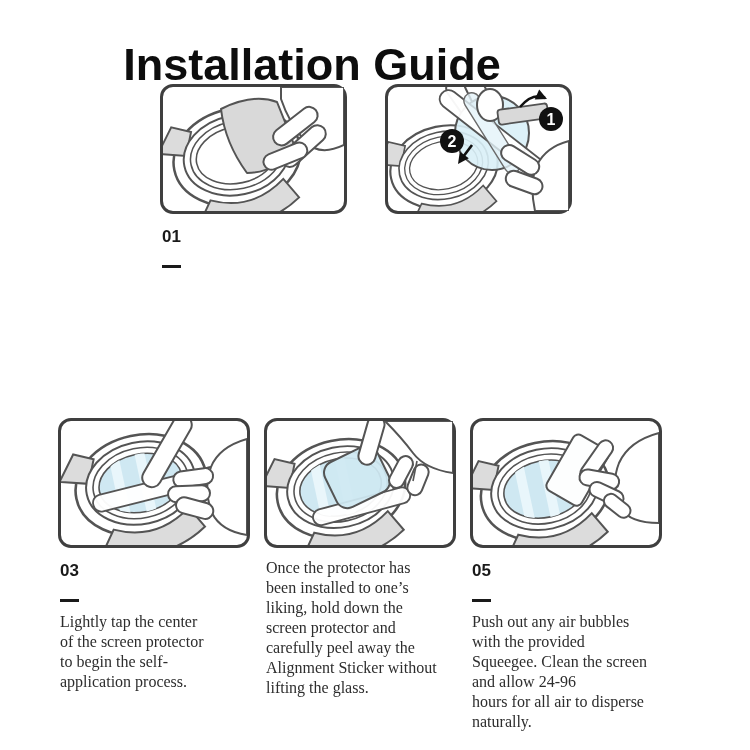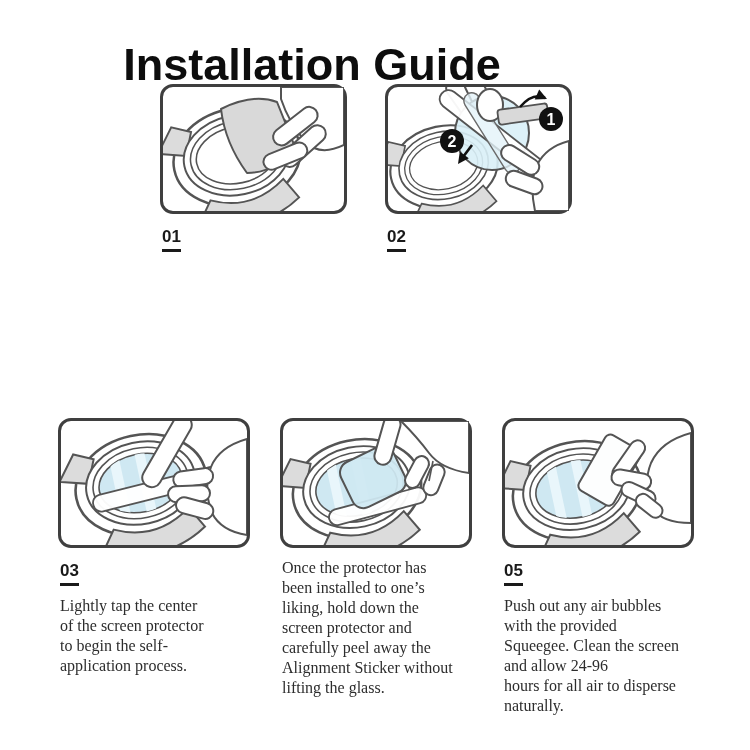--- a/index.html
+++ b/index.html
@@ -3,32 +3,32 @@
 <meta charset="utf-8">
 <style>
   html,body{margin:0;padding:0;background:#ffffff;}
   body{width:750px;height:750px;position:relative;font-family:"Liberation Sans",sans-serif;overflow:hidden;}
 
   .title{position:absolute;top:10px;left:0;width:624px;text-align:center;
          font-size:45px;font-weight:700;color:#0d0d0d;line-height:1.1;}
 
   .row{position:absolute;display:flex;}
   .row-top{left:160px;top:84px;gap:38px;}
-  .row-bottom{left:58px;top:418px;gap:30px;}
+  .row-bottom{left:58px;top:418px;gap:14px;}
   .col{display:block;}
   .row-top .col{width:187px;}
   .row-bottom .col{width:192px;}
 
   .panel{border:3px solid #3f3f3f;border-radius:13px;background:#fff;}
   .row-top .panel{width:181px;height:124px;}
   .row-bottom .panel{width:186px;height:124px;}
   .panel svg{display:block;}
 
   .num{margin:13px 0 0 2px;font-size:17px;font-weight:700;color:#1a1a1a;}
-  .num span{display:inline-block;border-bottom:3px solid #1a1a1a;padding-bottom:2px;}
+  .num span{display:inline-block;border-bottom:3px solid #1a1a1a;padding-bottom:18px;}
 
   .desc{margin:10px 0 0 2px;font-size:16px;line-height:20px;color:#2d2d2d;
         white-space:pre-line;width:212px;}
   .row-bottom .desc{width:206px;font-family:Liberation Serif, serif;}
 
   .hand{fill:#ffffff;stroke:#545454;stroke-width:2;stroke-linejoin:round;}
   .finger{fill:#ffffff;stroke:#545454;stroke-width:2;}
   .cloth{fill:#d9d9d9;stroke:#545454;stroke-width:2;stroke-linejoin:round;}
   .badge-num{fill:#ffffff;font-family:"Liberation Sans",sans-serif;font-size:16px;font-weight:700;text-anchor:middle;}
 </style>
@@ -118,21 +118,20 @@
         <path d="M 132,20 Q 145,5 157,11" fill="none" stroke="#111111" stroke-width="2.6"></path>
         <use href="#arrow-head" transform="translate(159,12) rotate(-156)"></use>
         <circle cx="163" cy="32" r="12" fill="#111111"></circle>
         <text class="badge-num" x="163" y="37.5">1</text>
         <line x1="84" y1="58" x2="72" y2="74" stroke="#111111" stroke-width="2.6"></line>
         <use href="#arrow-head" transform="translate(70,77) rotate(-55)"></use>
         <circle cx="64" cy="54" r="12" fill="#111111"></circle>
         <text class="badge-num" x="64" y="59.5">2</text>
       </svg>
     </div>
-    <div class="num"><span>02</span></div>
   </article>
 
 </section>
 
 <section class="row row-bottom">
 
   <article class="col">
     <div class="panel">
       <svg viewBox="0 0 186 124" width="186" height="124">
         <use href="#watch-glass" transform="translate(80,64) rotate(-12)"></use>

